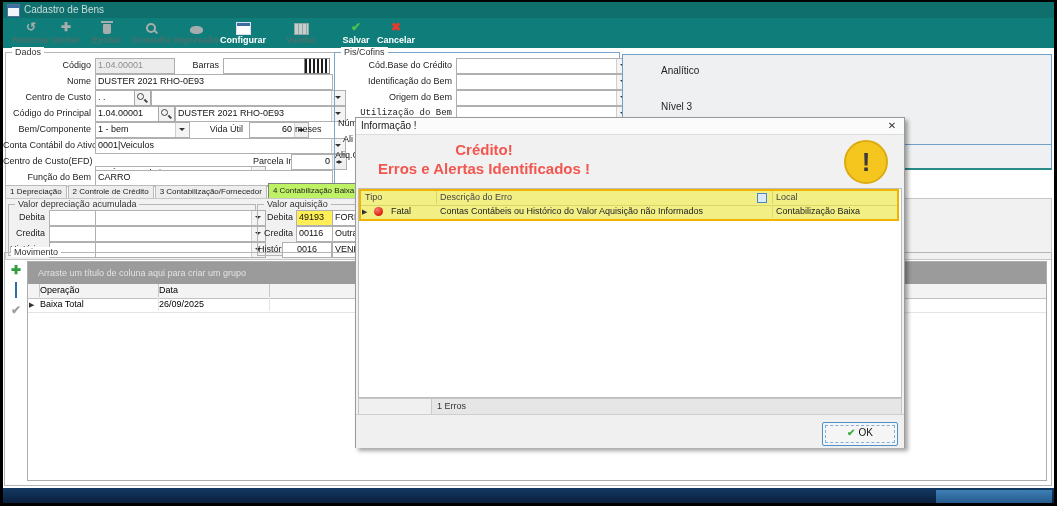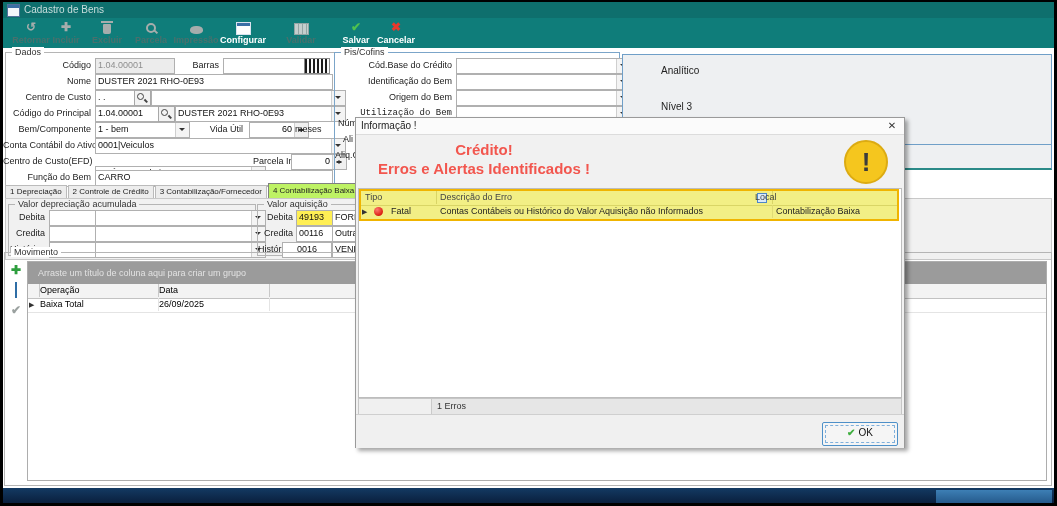--- a/index.html
+++ b/index.html
@@ -139,21 +139,21 @@
     <div class="tbtn disabled" style="left:35px">
       <span class="ticonbox gicon">✚</span>
       <span class="tlabel">Incluir</span>
     </div>
     <div class="tbtn disabled" style="left:76px">
       <span class="ticonbox"><span class="icon-shape icon-trash"></span></span>
       <span class="tlabel">Excluir</span>
     </div>
     <div class="tbtn disabled" style="left:120px">
       <span class="ticonbox"><span class="icon-shape icon-mag"></span></span>
-      <span class="tlabel">Parcela</span>
+      <span class="tlabel">Consulta</span>
     </div>
     <div class="tbtn disabled" style="left:165px">
       <span class="ticonbox"><span class="icon-shape icon-printer"></span></span>
       <span class="tlabel">Impressão</span>
     </div>
     <div class="tbtn" style="left:212px">
       <span class="ticonbox"><span class="icon-shape icon-window"></span></span>
       <span class="tlabel">Configurar</span>
     </div>
     <div class="tbtn disabled" style="left:270px">
@@ -321,21 +321,21 @@
       <div>Erros e Alertas Identificados !</div>
     </div>
     <div class="warncircle">!</div>
 
     <div class="egrid">
       <div class="ybox">
         <div class="ehead">
           <span class="ecell" style="left:0;width:71px;">Tipo</span>
           <span class="ecell" style="left:75px;width:332px;">Descrição do Erro</span>
           <span class="custicon" style="left:396px;top:2px;"></span>
-          <span class="ecell" style="left:390px;width:122px;border-right:none;">Local</span>
+          <span class="ecell" style="left:411px;width:122px;border-right:none;">Local</span>
         </div>
         <div class="erow">
           <span class="marker">▶</span>
           <span class="reddot"></span>
           <span class="ecell" style="left:26px;width:45px;border-right:none;">Fatal</span>
           <span class="ecell" style="left:75px;width:332px;border-right-color:#e0dc75;">Contas Contábeis ou Histórico do Valor Aquisição não Informados</span>
           <span class="ecell" style="left:411px;width:122px;border-right:none;">Contabilização Baixa</span>
         </div>
       </div>
     </div>

